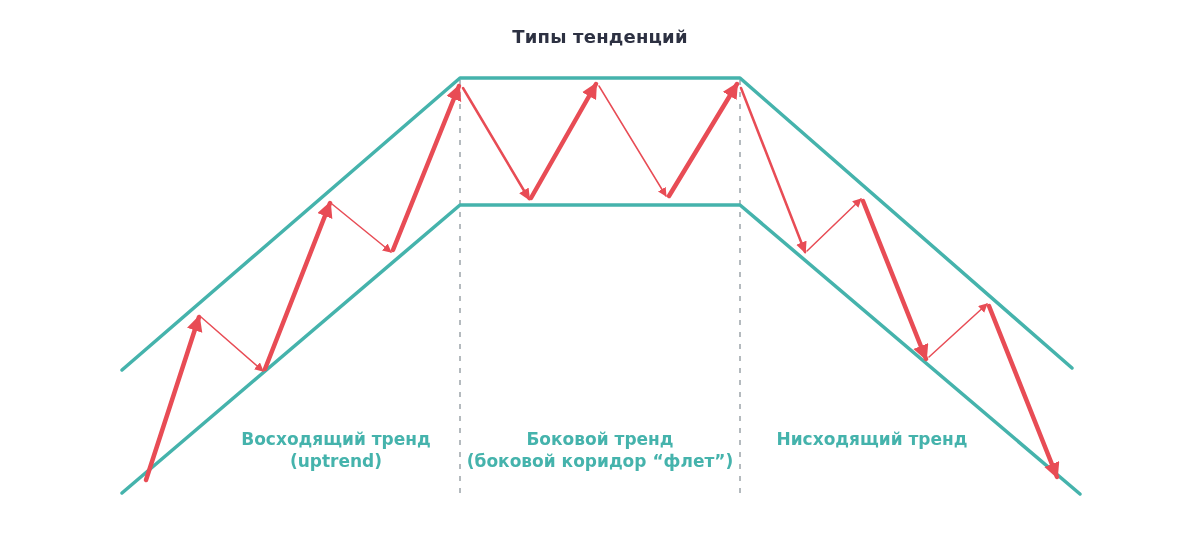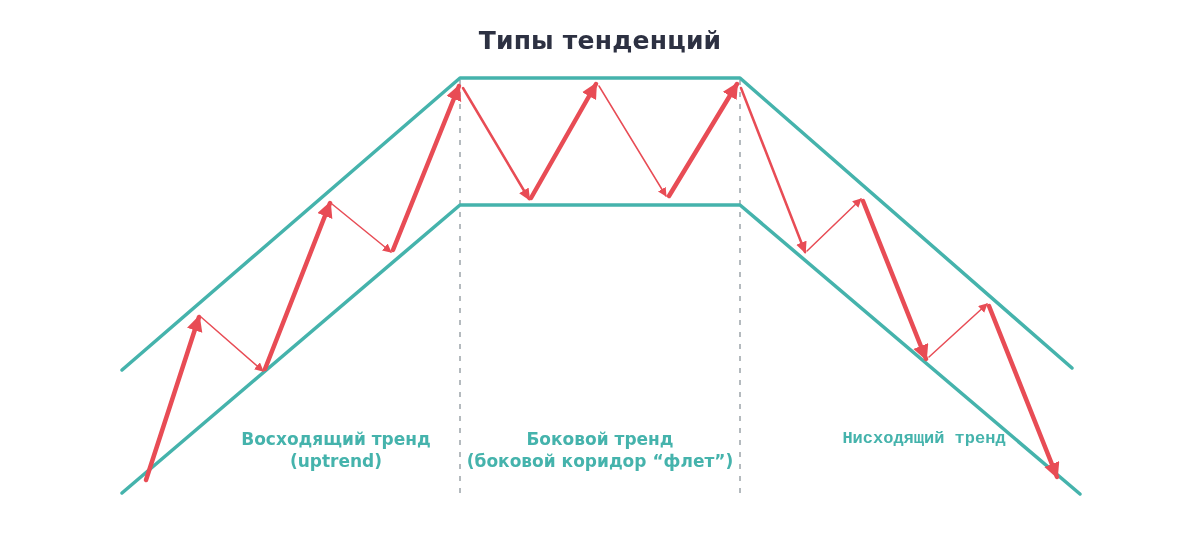--- a/index.html
+++ b/index.html
@@ -15,21 +15,21 @@
     background: var(--bg, #ffffff);
     overflow: hidden;
   }
   .diagram-title {
     position: absolute;
     top: 26px;
     left: 0;
     width: 100%;
     margin: 0;
     text-align: center;
-    font-size: 25px;
+    font-size: 18px;
     font-weight: bold;
     color: var(--title, #2d3142);
     letter-spacing: 0.2px;
   }
   #diagram {
     position: absolute;
     top: 0;
     left: 0;
   }
   .section-label {
@@ -38,21 +38,21 @@
     transform: translateX(-50%);
     text-align: center;
     font-size: 17px;
     font-weight: bold;
     line-height: 1.3;
     color: var(--label, #45b3ac);
     white-space: nowrap;
   }
   .label-uptrend   { left: 336px; }
   .label-flat      { left: 600px; }
-  .label-downtrend { left: 924px; font-family: Liberation Mono, monospace; }
+  .label-downtrend { left: 872px; }
 </style>
 </head>
 <body>
 
 <div class="stage">
 
   <h1 class="diagram-title">Типы тенденций</h1>
 
   <svg id="diagram" width="1200" height="539" viewBox="0 0 1200 539">
     <defs>

